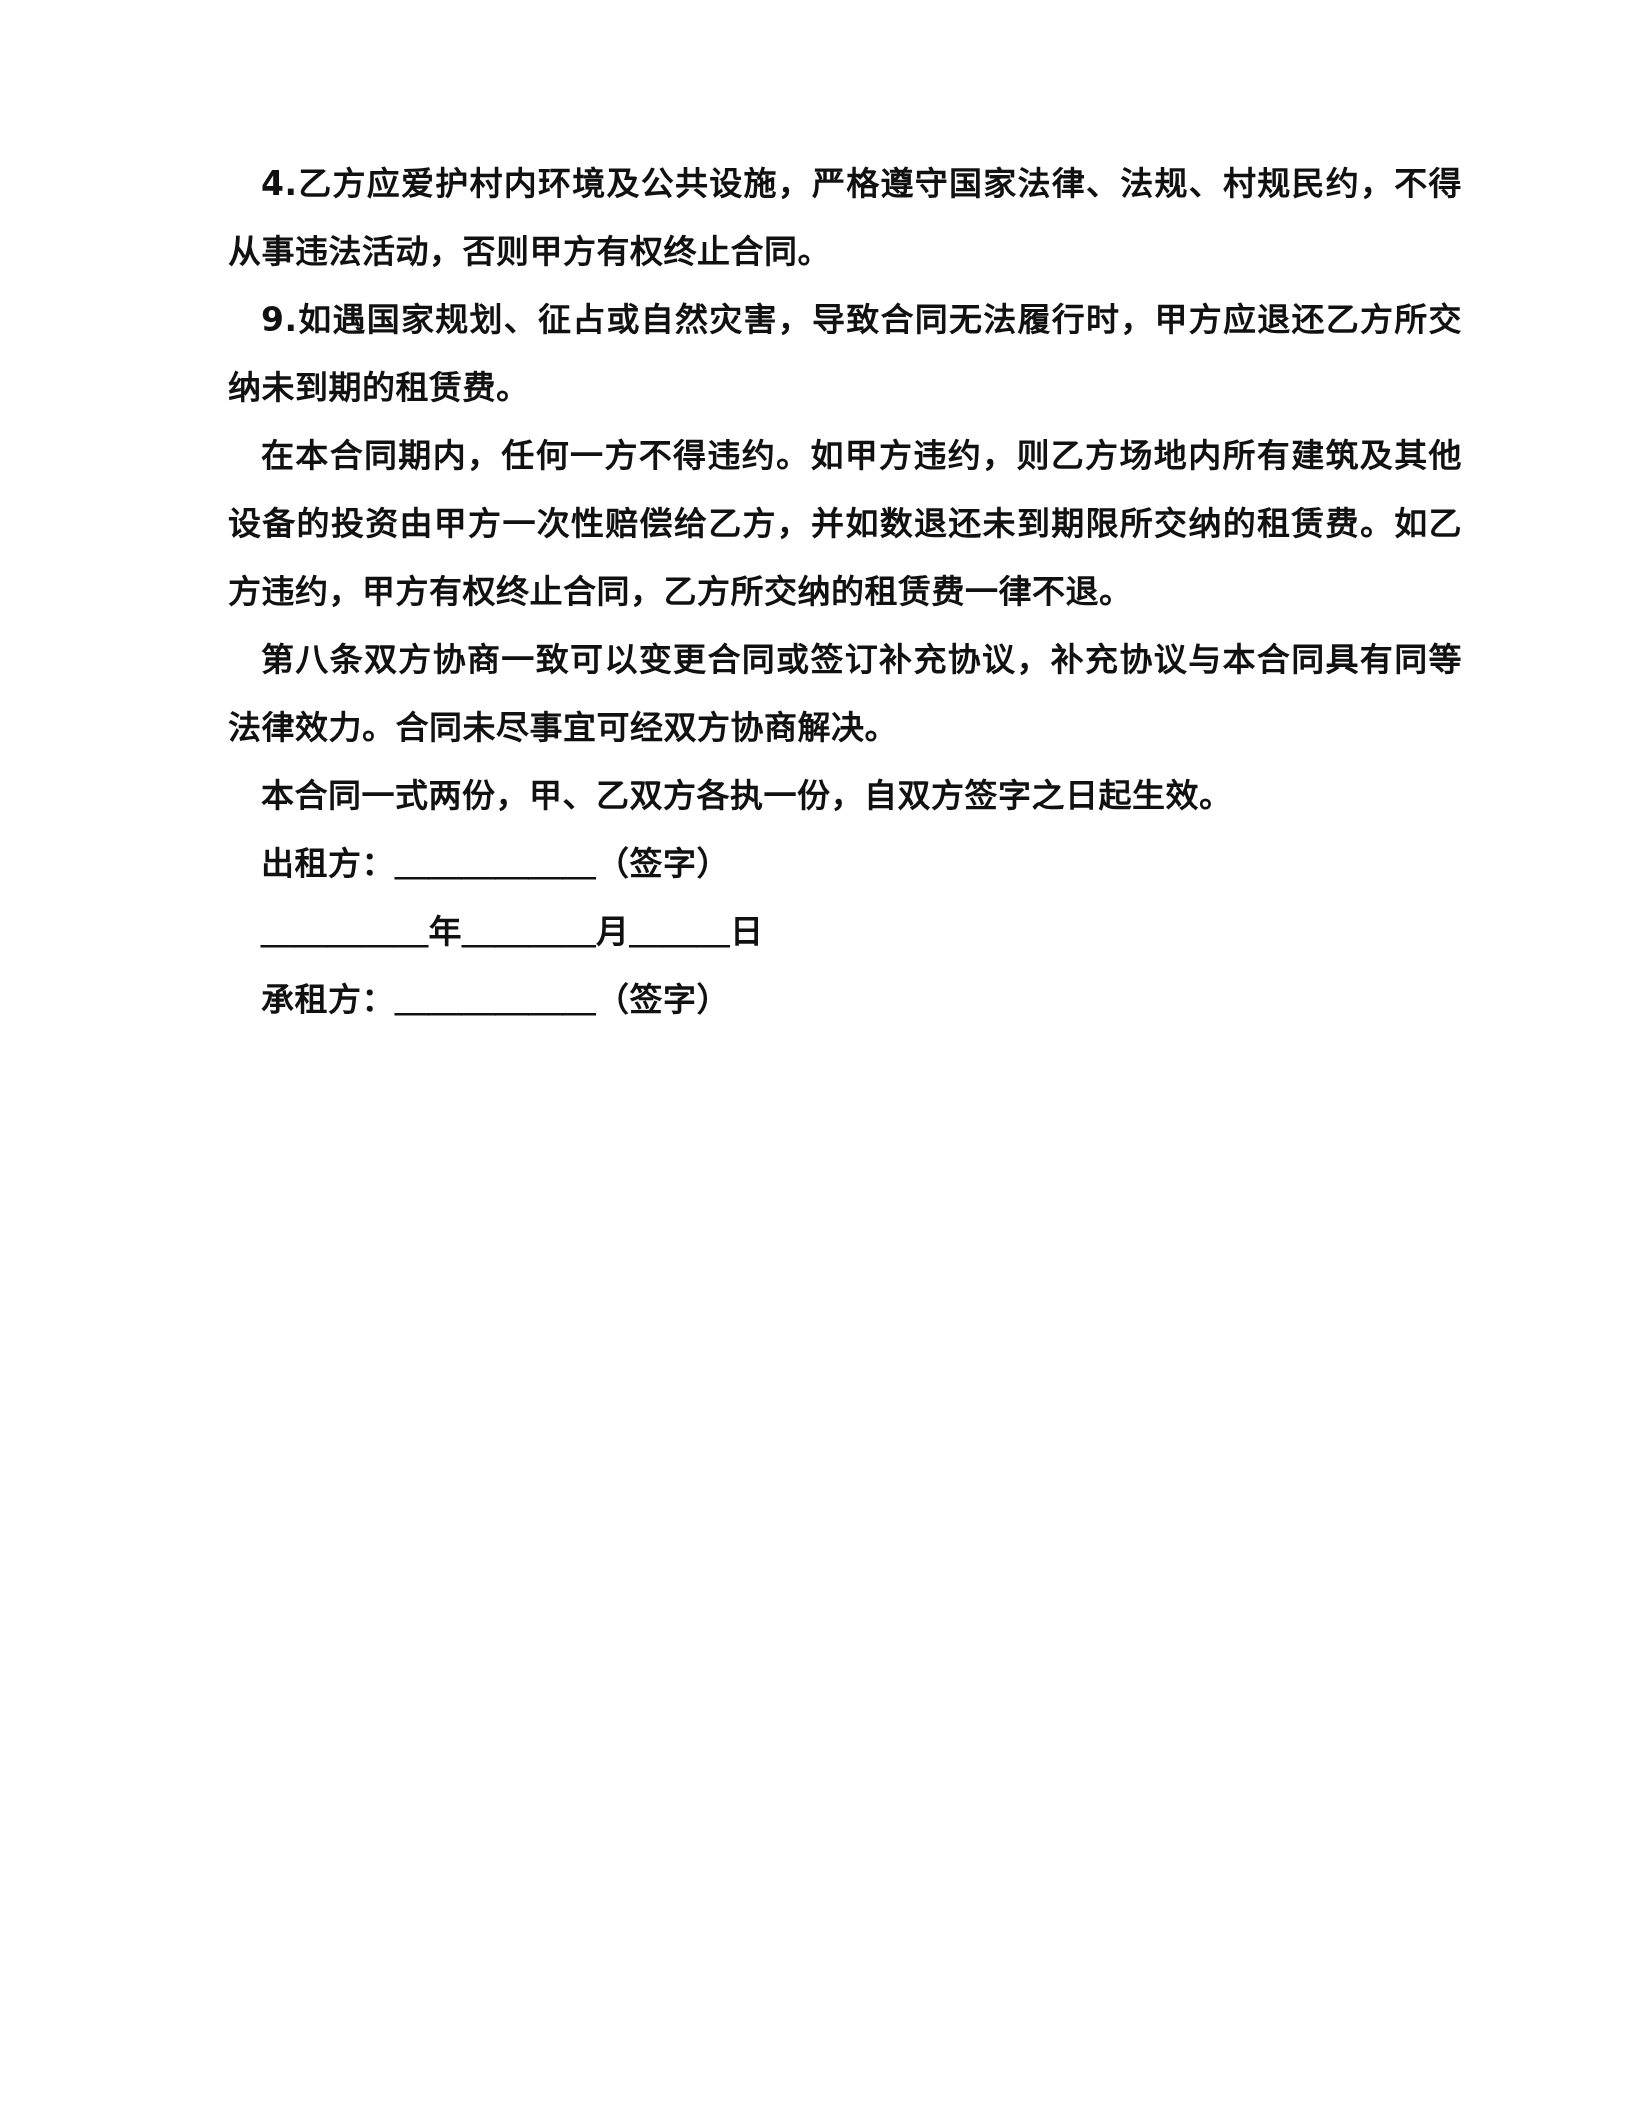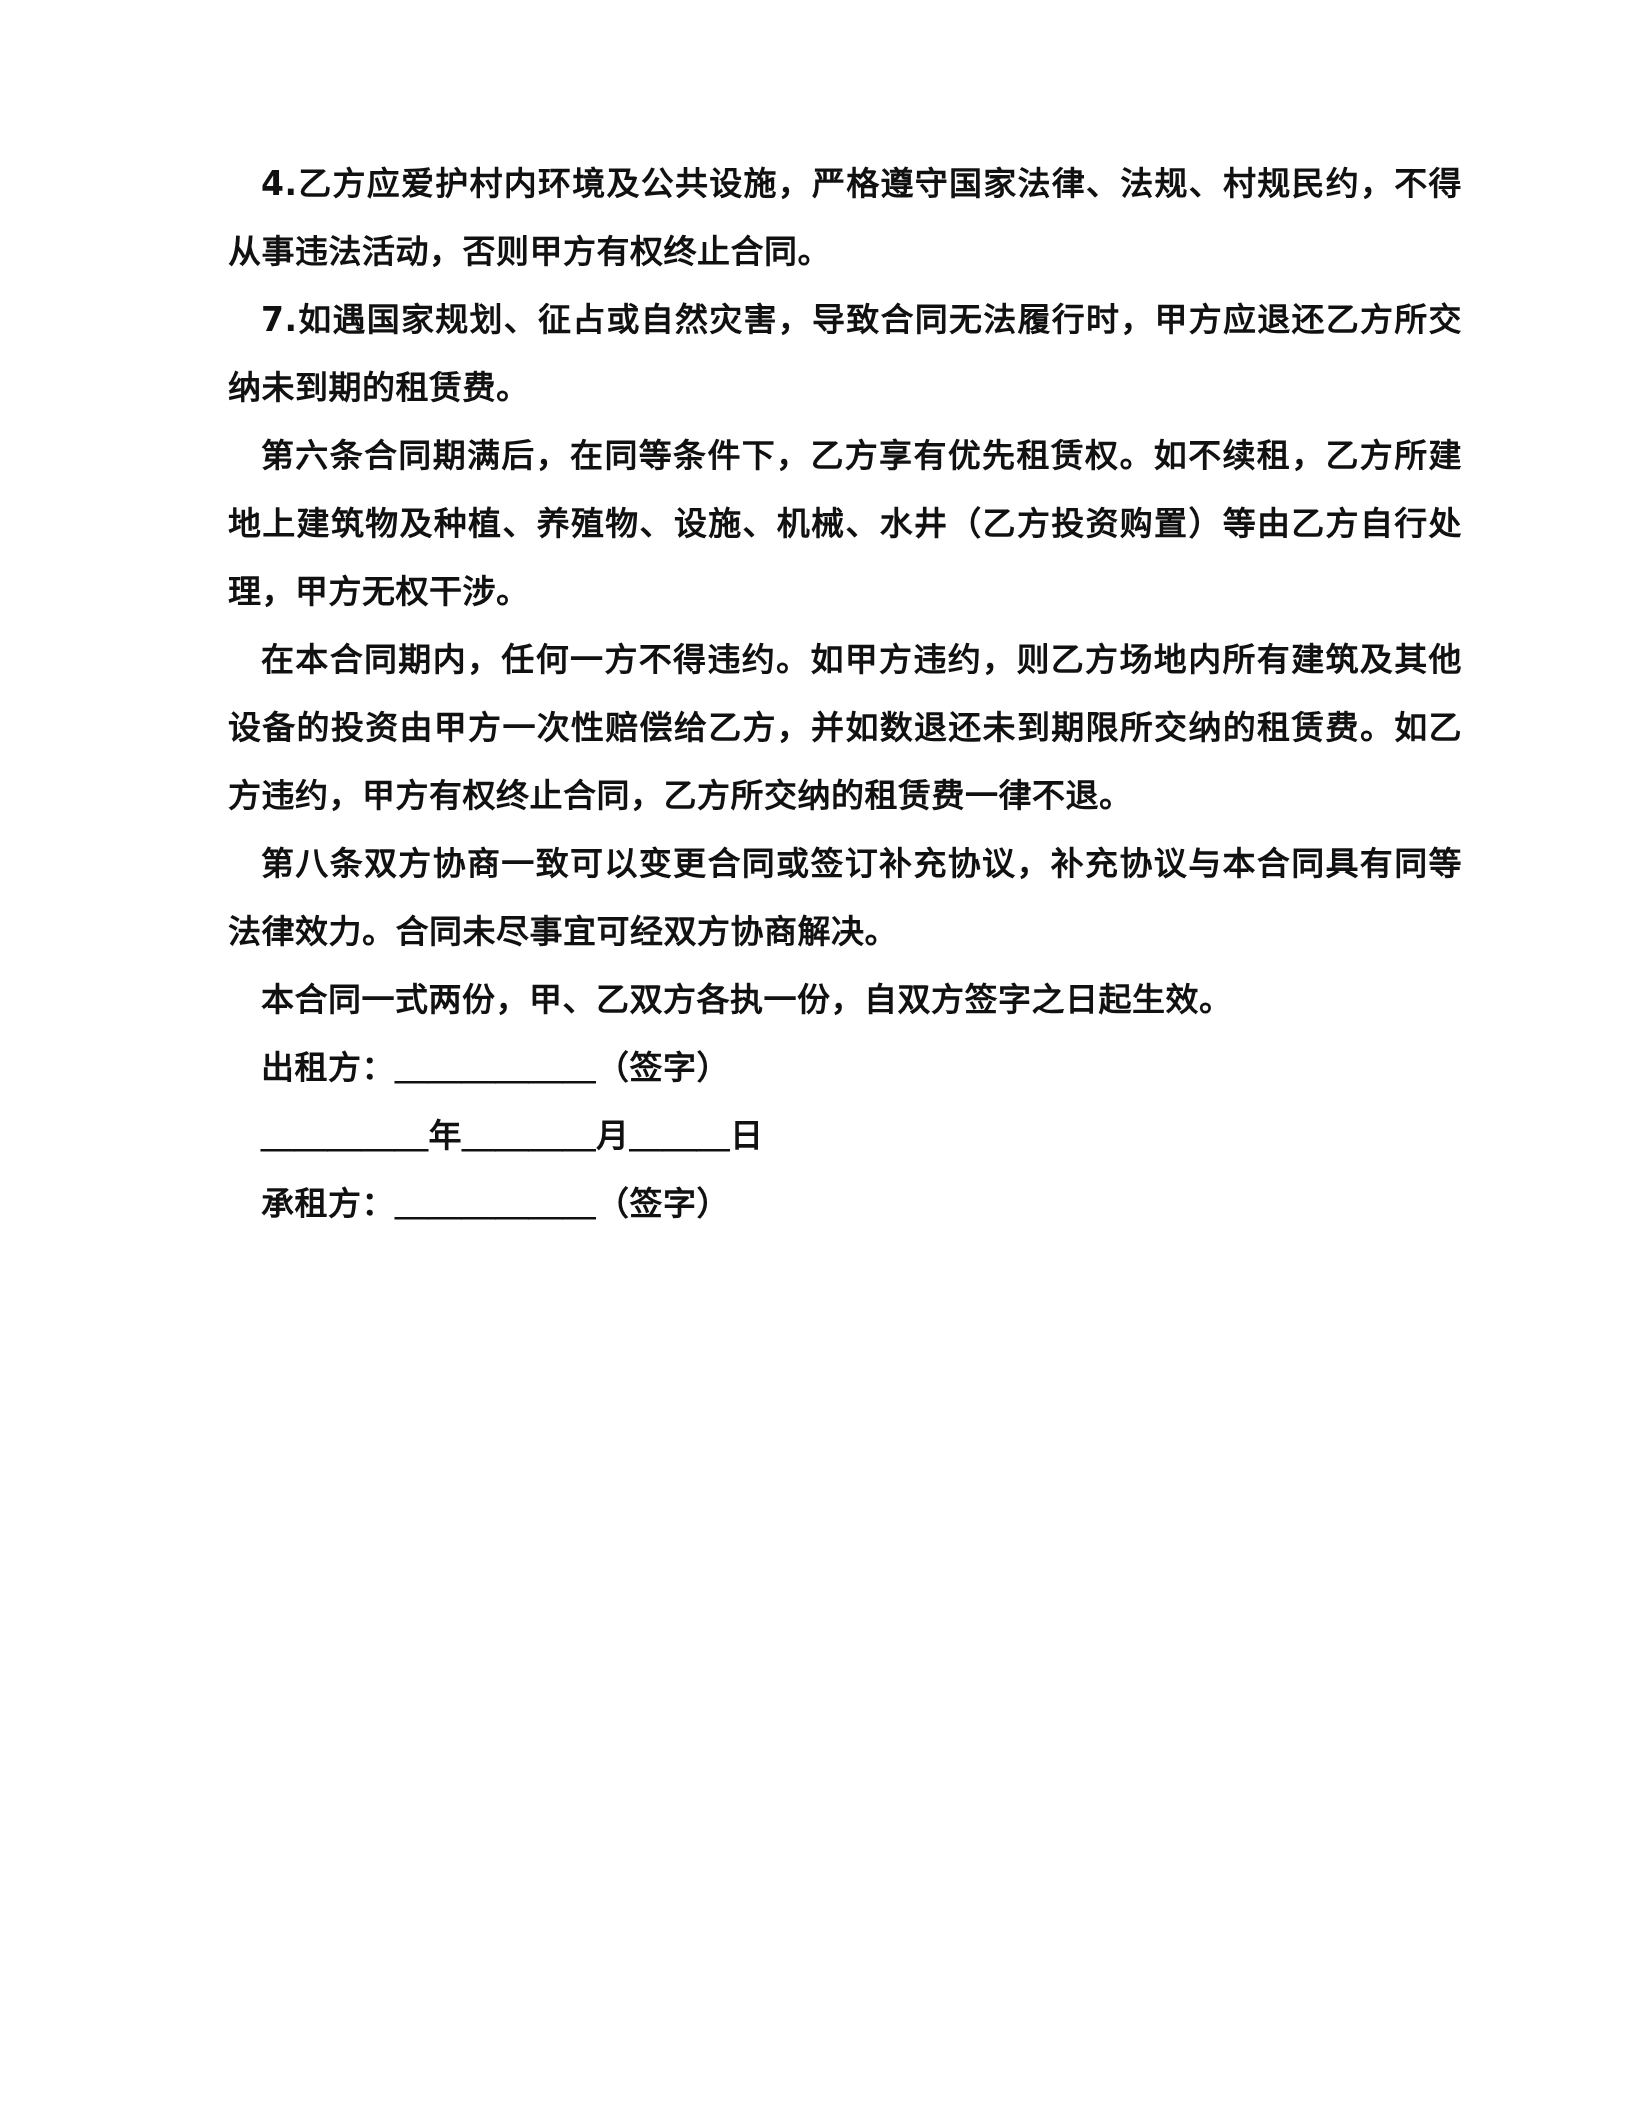--- a/index.html
+++ b/index.html
@@ -44,22 +44,21 @@
     white-space: pre;
   }
 </style>
 </head>
 <body>
 
 <div class="page">
   <div class="doc-body">
 
     <p class="para indent">4.乙方应爱护村内环境及公共设施，严格遵守国家法律、法规、村规民约，不得从事违法活动，否则甲方有权终止合同。</p>
-    <p class="para indent">7.如遇国家规划、征占或自然灾害，导致合同无法履行时，甲方应退还乙方所交纳未到期的租赁费。</p>
-    <p class="para indent">第六条合同期满后，在同等条件下，乙方享有优先租赁权。如不续租，乙方所建地上建筑物及种植、养殖物、设施、机械、水井（乙方投资购置）等由乙方自行处理，甲方无权干涉。</p>
+    <p class="para indent">9.如遇国家规划、征占或自然灾害，导致合同无法履行时，甲方应退还乙方所交纳未到期的租赁费。</p>
     <p class="para indent">在本合同期内，任何一方不得违约。如甲方违约，则乙方场地内所有建筑及其他设备的投资由甲方一次性赔偿给乙方，并如数退还未到期限所交纳的租赁费。如乙方违约，甲方有权终止合同，乙方所交纳的租赁费一律不退。</p>
     <p class="para indent">第八条双方协商一致可以变更合同或签订补充协议，补充协议与本合同具有同等法律效力。合同未尽事宜可经双方协商解决。</p>
     <p class="para indent">本合同一式两份，甲、乙双方各执一份，自双方签字之日起生效。</p>
 
     <p class="para indent sig-line">出租方：＿＿＿＿＿＿（签字）</p>
     <p class="para indent sig-line">＿＿＿＿＿年＿＿＿＿月＿＿＿日</p>
     <p class="para indent sig-line">承租方：＿＿＿＿＿＿（签字）</p>
 
   </div>
 </div>

